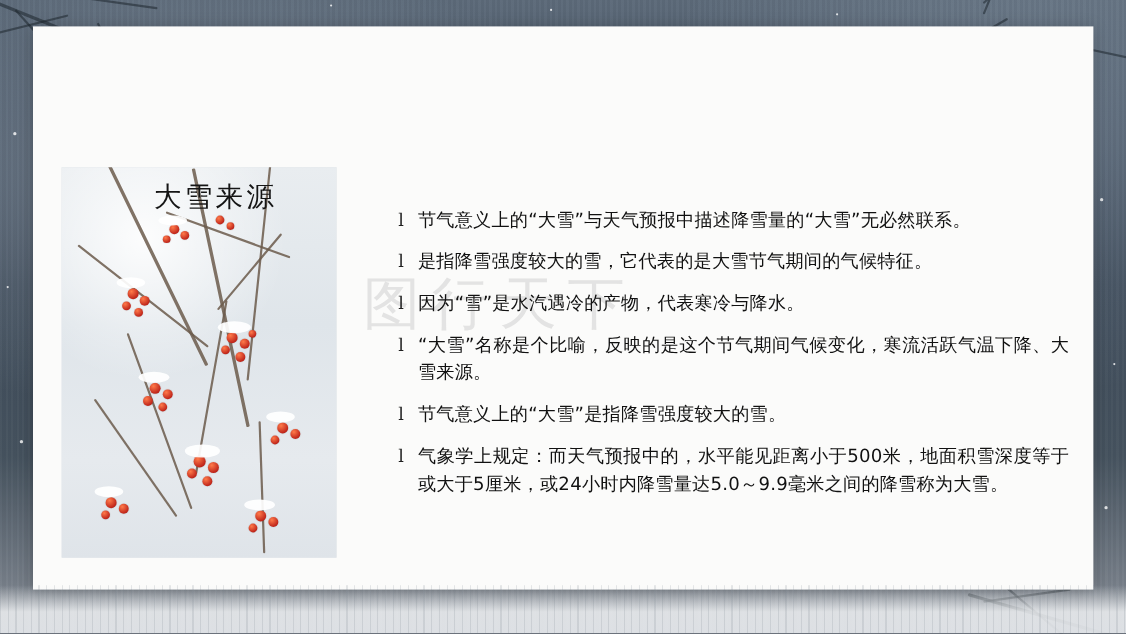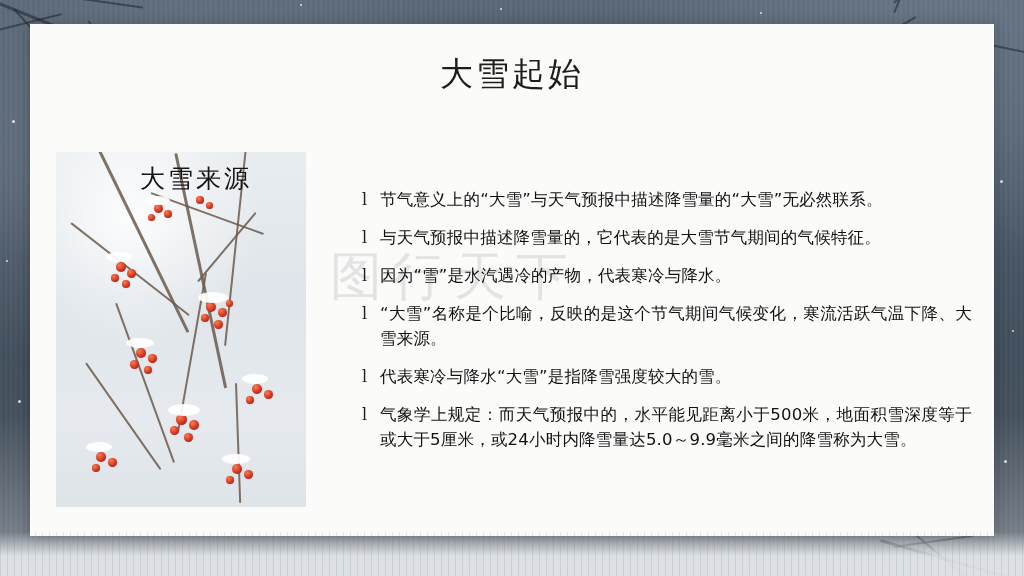--- a/index.html
+++ b/index.html
@@ -225,21 +225,20 @@
     <span class="snow" style="left:1000px;top:180px; width:3px; height:3px;"></span>
     <span class="snow" style="left:1012px;top:330px; width:2px; height:2px;"></span>
     <span class="snow" style="left:1004px;top:460px; width:3px; height:3px;"></span>
     <span class="snow" style="left:500px; top:8px;   width:2px; height:2px;"></span>
     <span class="snow" style="left:300px; top:4px;   width:2px; height:2px;"></span>
     <span class="snow" style="left:760px; top:12px;  width:2px; height:2px;"></span>
   </div>
 
   <div class="card">
 
-    <div class="slide-title">大雪起始</div>
 
     <div class="photo-wrap">
       <div class="photo">
 
         <span class="twig" style="left:40px;  top:-10px; width:210px; height:3px; transform:rotate(64deg);"></span>
         <span class="twig" style="left:120px; top:0px;   width:240px; height:2.5px; transform:rotate(78deg);"></span>
         <span class="twig" style="left:190px; top:-6px;  width:200px; height:2px; transform:rotate(96deg);"></span>
         <span class="twig" style="left:15px;  top:70px;  width:150px; height:2px; transform:rotate(38deg);"></span>
         <span class="twig" style="left:60px;  top:150px; width:170px; height:2px; transform:rotate(70deg);"></span>
         <span class="twig" style="left:150px; top:120px; width:160px; height:2px; transform:rotate(100deg);"></span>
@@ -304,36 +303,36 @@
 
     <div class="bullets">
 
       <div class="bullet-row">
         <span class="bullet-mark">l</span>
         <span class="bullet-text">节气意义上的“大雪”与天气预报中描述降雪量的“大雪”无必然联系。</span>
       </div>
 
       <div class="bullet-row">
         <span class="bullet-mark">l</span>
-        <span class="bullet-text">与天气预报中描述降雪量的，它代表的是大雪节气期间的气候特征。</span>
+        <span class="bullet-text">是指降雪强度较大的雪，它代表的是大雪节气期间的气候特征。</span>
       </div>
 
       <div class="bullet-row">
         <span class="bullet-mark">l</span>
         <span class="bullet-text">因为“雪”是水汽遇冷的产物，代表寒冷与降水。</span>
       </div>
 
       <div class="bullet-row">
         <span class="bullet-mark">l</span>
         <span class="bullet-text">“大雪”名称是个比喻，反映的是这个节气期间气候变化，寒流活跃气温下降、大雪来源。</span>
       </div>
 
       <div class="bullet-row">
         <span class="bullet-mark">l</span>
-        <span class="bullet-text">代表寒冷与降水“大雪”是指降雪强度较大的雪。</span>
+        <span class="bullet-text">节气意义上的“大雪”是指降雪强度较大的雪。</span>
       </div>
 
       <div class="bullet-row">
         <span class="bullet-mark">l</span>
         <span class="bullet-text">气象学上规定：而天气预报中的，水平能见距离小于500米，地面积雪深度等于或大于5厘米，或24小时内降雪量达5.0～9.9毫米之间的降雪称为大雪。</span>
       </div>
 
     </div>
   </div>
 

